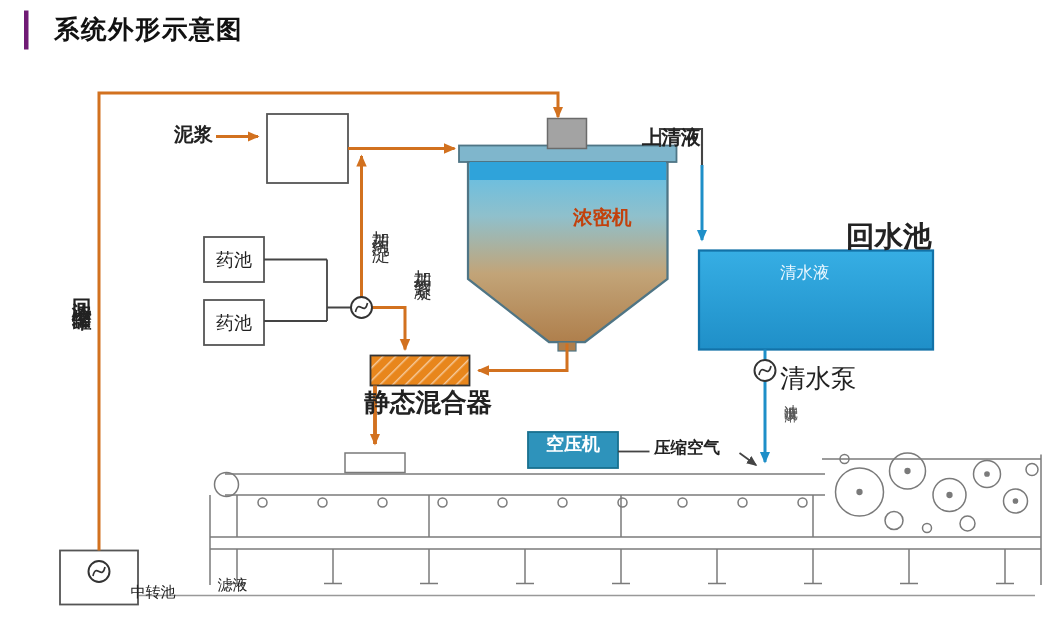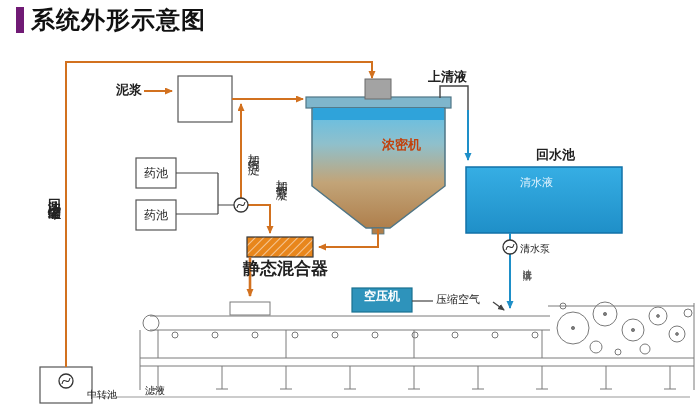--- a/index.html
+++ b/index.html
@@ -1,21 +1,21 @@
 <!DOCTYPE html>
 <html><head>
 <meta charset="utf-8">
 <style>
   * { margin:0; padding:0; box-sizing:border-box; }
   html,body { width:700px; height:420px; background:#fff;
               font-family:"Liberation Sans","DejaVu Sans",sans-serif; }
   .stage { position:relative; width:700px; height:420px; background:#fff; overflow:hidden; }
   svg.layer { position:absolute; left:0; top:0; }
-  .title { position:absolute; left:16px; top:7px; font-size:24px; font-weight:bold; color:#111;
-           border-left:8px solid #701a75; padding-left:7px; line-height:26px; letter-spacing:1px; }
+  .title { position:absolute; left:16px; top:7px; font-size:17px; font-weight:bold; color:#111;
+           border-left:3px solid #701a75; padding-left:17px; line-height:26px; letter-spacing:1px; }
   .lbl { position:absolute; color:#222; font-size:12px; white-space:nowrap; line-height:1.15; }
   .v   { writing-mode:vertical-rl; letter-spacing:3px; white-space:normal; }
   .b   { font-weight:bold; }
   .boxlbl { position:absolute; display:flex; align-items:center; justify-content:center;
             color:#222; text-align:center; }
   .wrap2 { width:32px; word-break:break-all; line-height:1.35; }
 </style>
 </head>
 <body>
 
@@ -180,42 +180,42 @@
       <circle cx="66" cy="381" r="7"></circle>
       <path d="M62,384 C64,375 68,387 70,378" fill="none" stroke-width="1.1"></path>
     </g>
   </svg>
 
   <div class="title">系统外形示意图</div>
 
   <div class="lbl b" style="left:116px; top:83px; font-size:13px;">泥浆</div>
 
 
-  <div class="lbl b" style="left:428px; top:70px; font-size:13px;text-align:right;">上清液</div>
+  <div class="lbl b" style="left:428px; top:85px; font-size:13px;text-align:right;">上清液</div>
 
   <div class="lbl b" style="left:382px; top:138px; font-size:13px; color:#c2410c;">浓密机</div>
 
-  <div class="lbl b" style="left:496px; top:148px; font-size:13px;padding-left:40px;">回水池</div>
+  <div class="lbl b" style="left:524px; top:148px; font-size:19px;padding-left:40px;">回水池</div>
 
   <div class="lbl" style="left:520px; top:176px; font-size:11px; color:#eaf7ff;">清水液</div>
 
   <div class="boxlbl" style="left:136px; top:158px; width:40px; height:30px; font-size:12px;">药池</div>
   <div class="boxlbl" style="left:136px; top:200px; width:40px; height:30px; font-size:12px;">药池</div>
 
   <div class="lbl v" style="left:246px; top:144px; font-size:12px; color:#333;">加药沉淀</div>
   <div class="lbl v" style="left:274px; top:170px; font-size:12px; color:#333;">加药絮凝</div>
 
   <div class="lbl b" style="left:243px; top:259px; font-size:17px;">静态混合器</div>
 
   <div class="lbl v b" style="left:46px; top:188px; font-size:13px;">回浓缩罐</div>
 
-  <div class="lbl" style="left:520px; top:243px; font-size:10px;">清水泵</div>
+  <div class="lbl" style="left:520px; top:243px; font-size:17px;">清水泵</div>
 
   <div class="lbl v" style="left:522px; top:262px; font-size:9px; letter-spacing:1px; color:#555;">冲洗喷淋</div>
 
   <div class="boxlbl" style="left:352px; top:288px; width:60px; height:16px; font-size:12px; color:#fff; font-weight:bold;">空压机</div>
 
-  <div class="lbl" style="left:436px; top:293px; font-size:11px;">压缩空气</div>
+  <div class="lbl" style="left:436px; top:293px; font-size:11px;font-weight:bold;">压缩空气</div>
 
   <div class="boxlbl" style="left:40px; top:388px; width:52px; height:13px; font-size:10px;margin-left:36px;">中转池</div>
 
   <div class="lbl" style="left:97px; top:385px; font-size:10px;margin-left:48px;">滤液</div>
 </div>
 
 </body></html>

